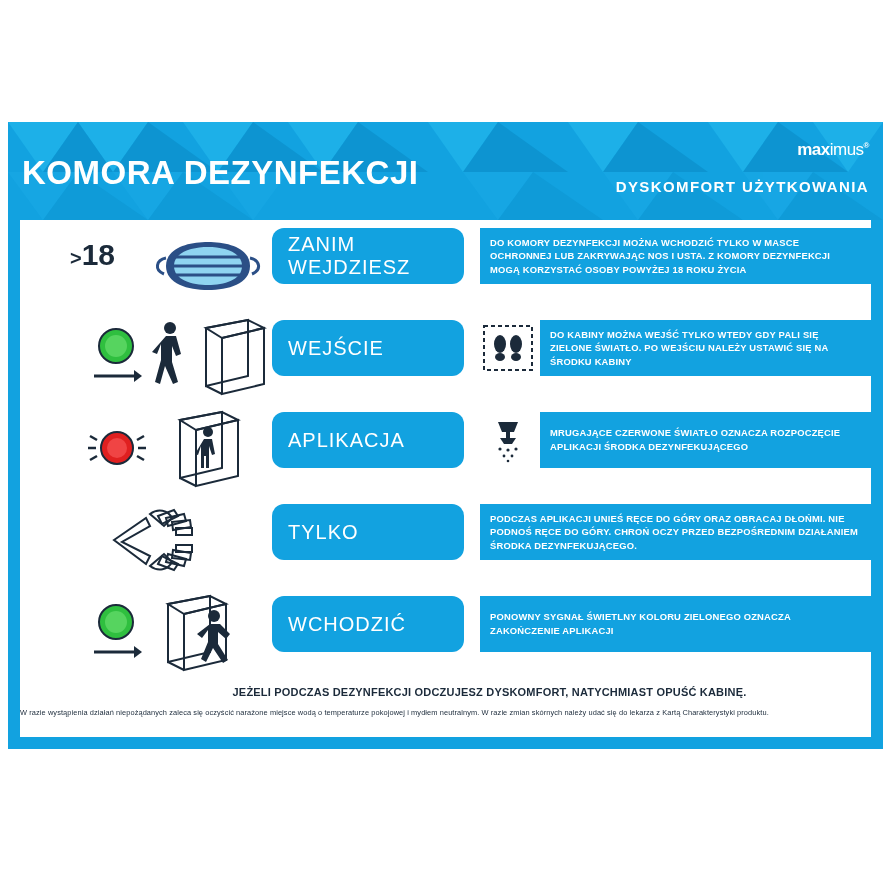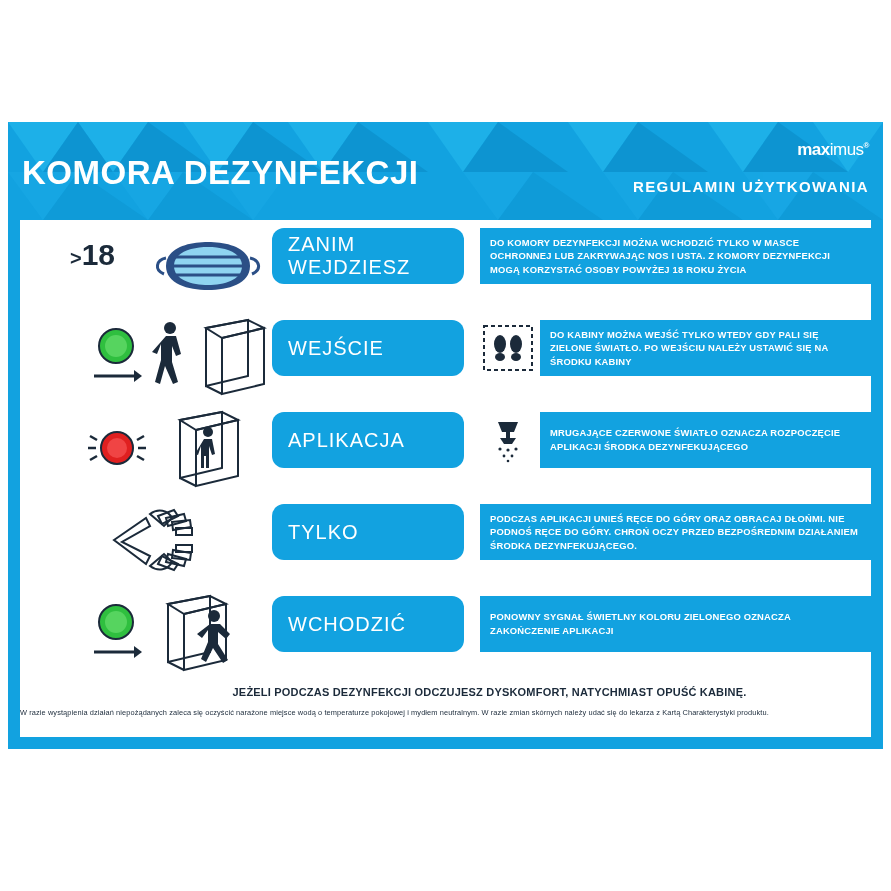--- a/index.html
+++ b/index.html
@@ -202,21 +202,21 @@
         </g>
         <g fill="#0d96d2" opacity="0.55">
           <polygon points="70,50 140,98 35,98"></polygon>
           <polygon points="175,50 245,98 140,98"></polygon>
           <polygon points="525,50 595,98 490,98"></polygon>
           <polygon points="665,50 735,98 630,98"></polygon>
           <polygon points="805,50 875,98 770,98"></polygon>
         </g>
       </svg>
       <div class="header-title">KOMORA DEZYNFEKCJI</div>
-      <div class="header-sub">REGULAMIN UŻYTKOWANIA</div>
+      <div class="header-sub">DYSKOMFORT UŻYTKOWANIA</div>
       <div class="logo">
         <span class="max">max</span><span class="imus">imus</span><span class="reg">®</span>
       </div>
     </div>
 
     <div class="frame-inner">
       <div class="rows">
 
         <div class="row" style="top:8px;">
           <div class="icon-cell">

